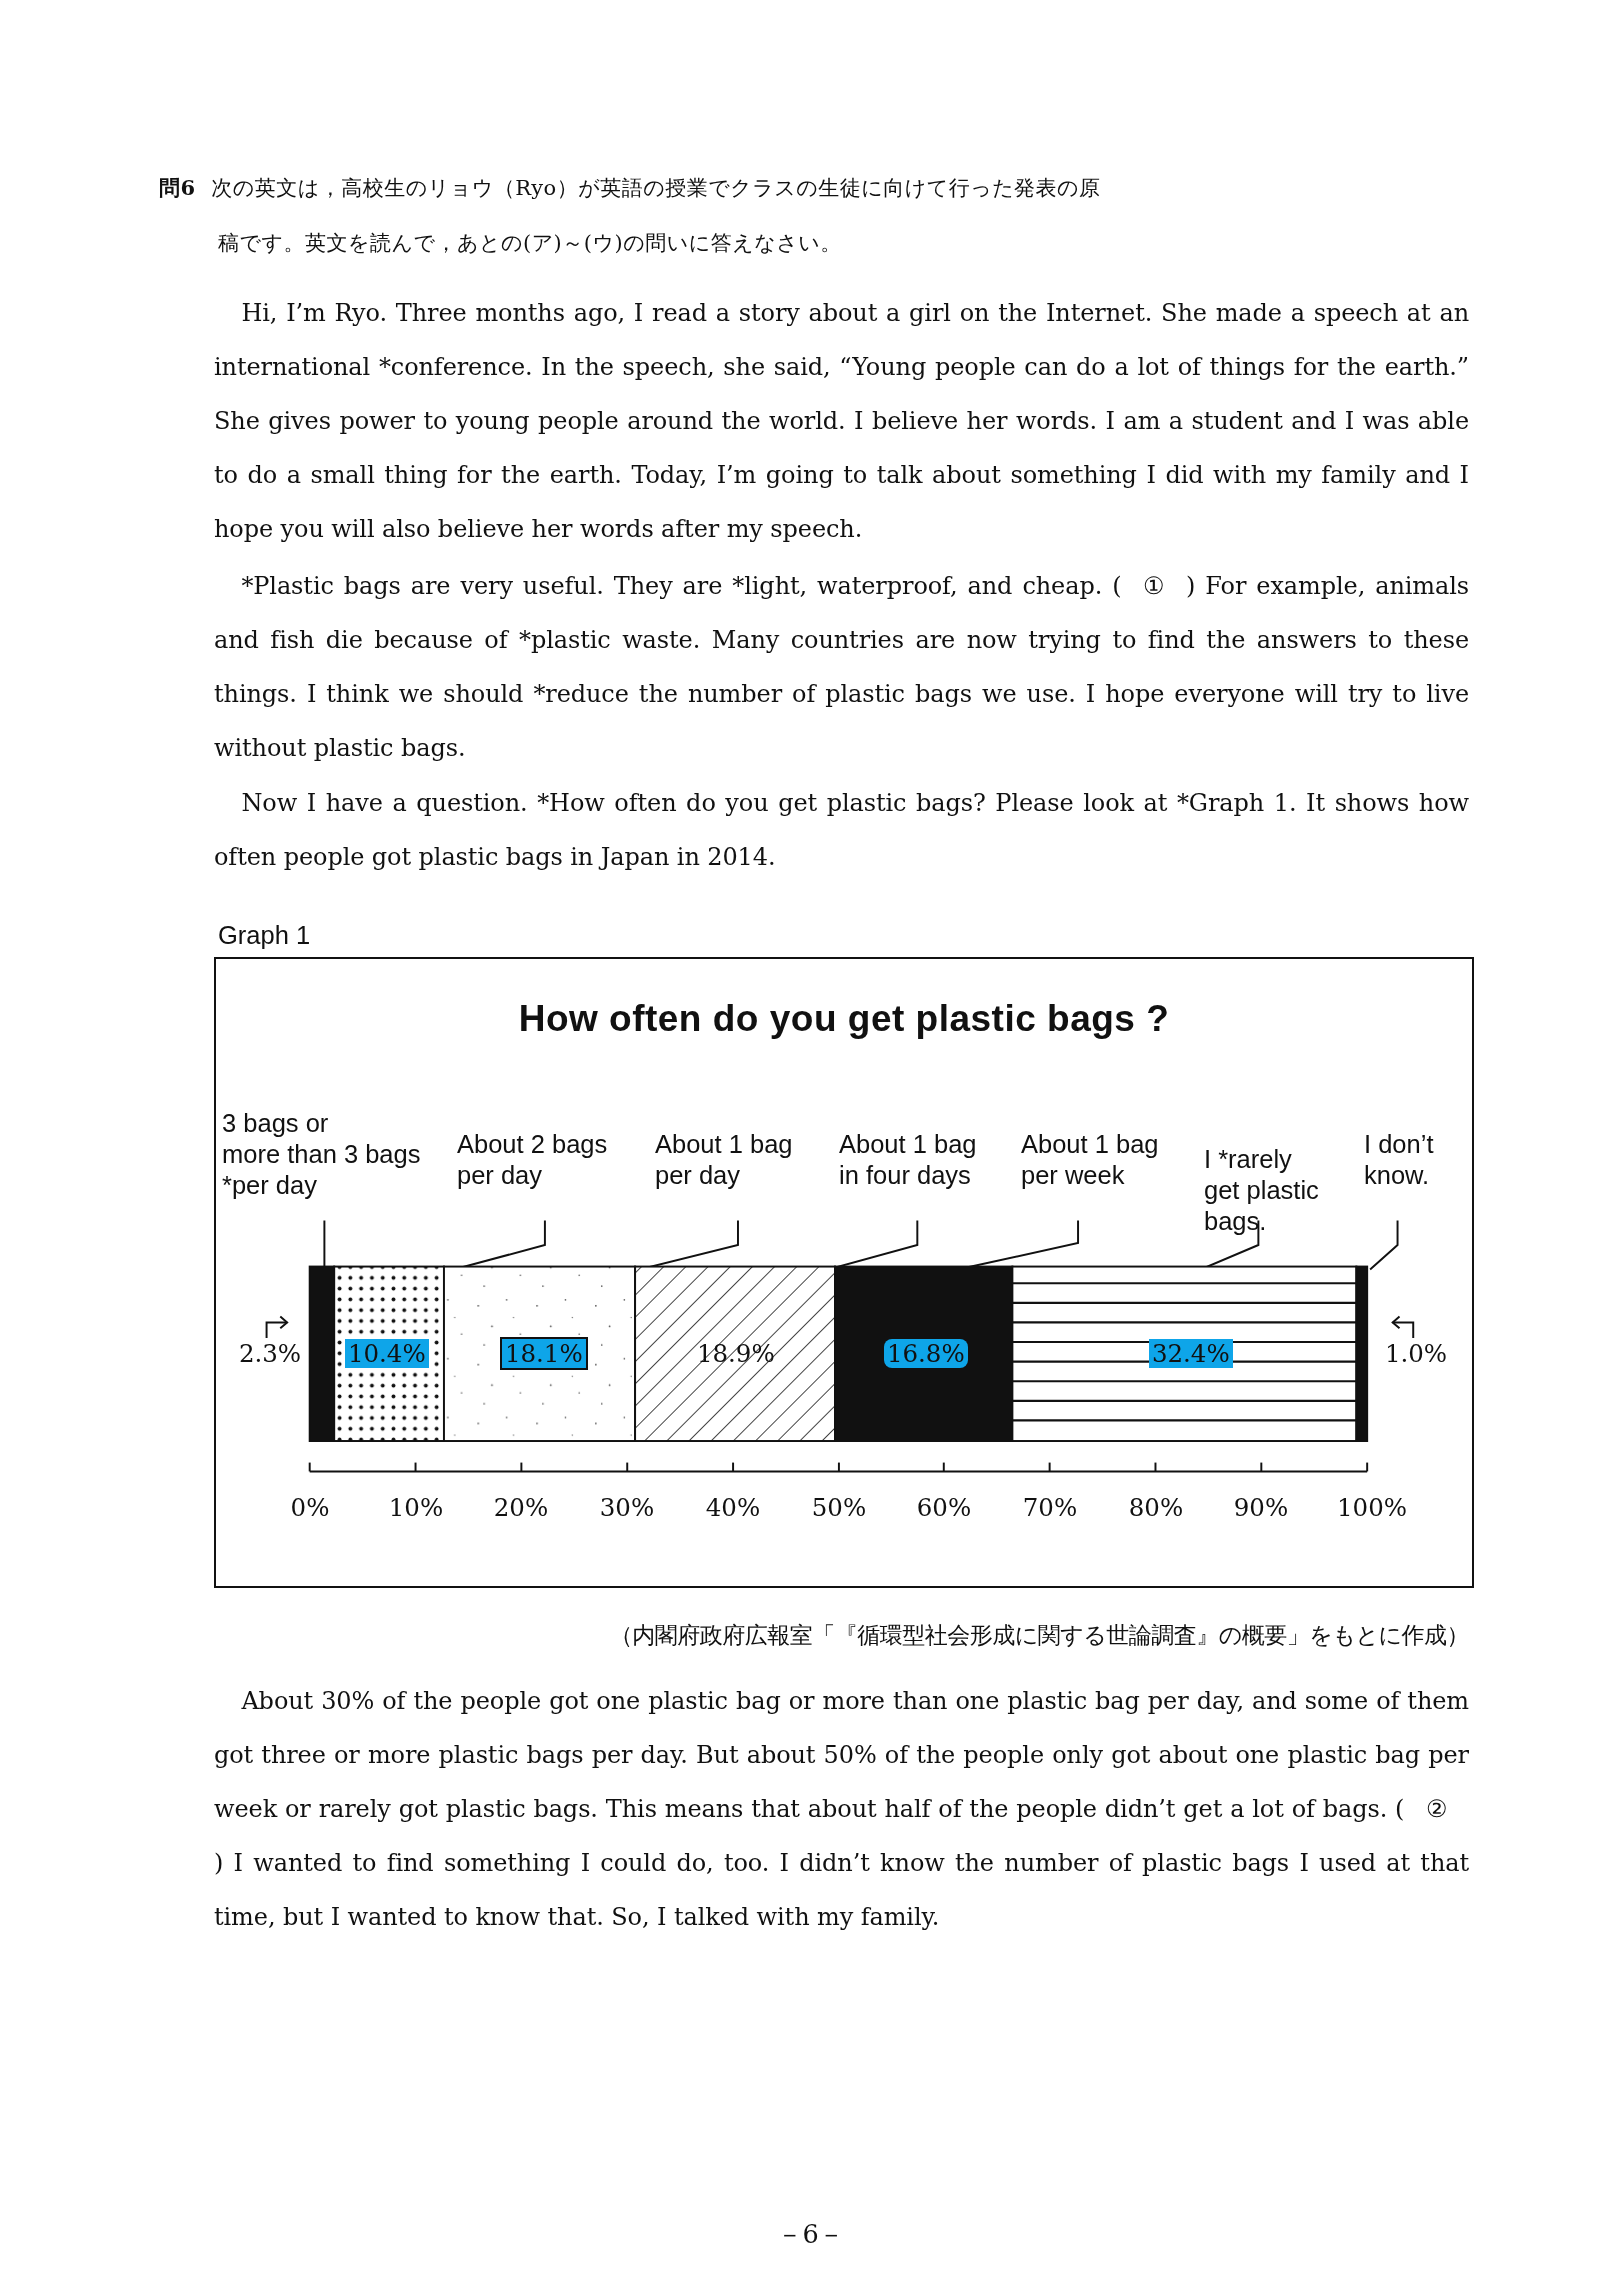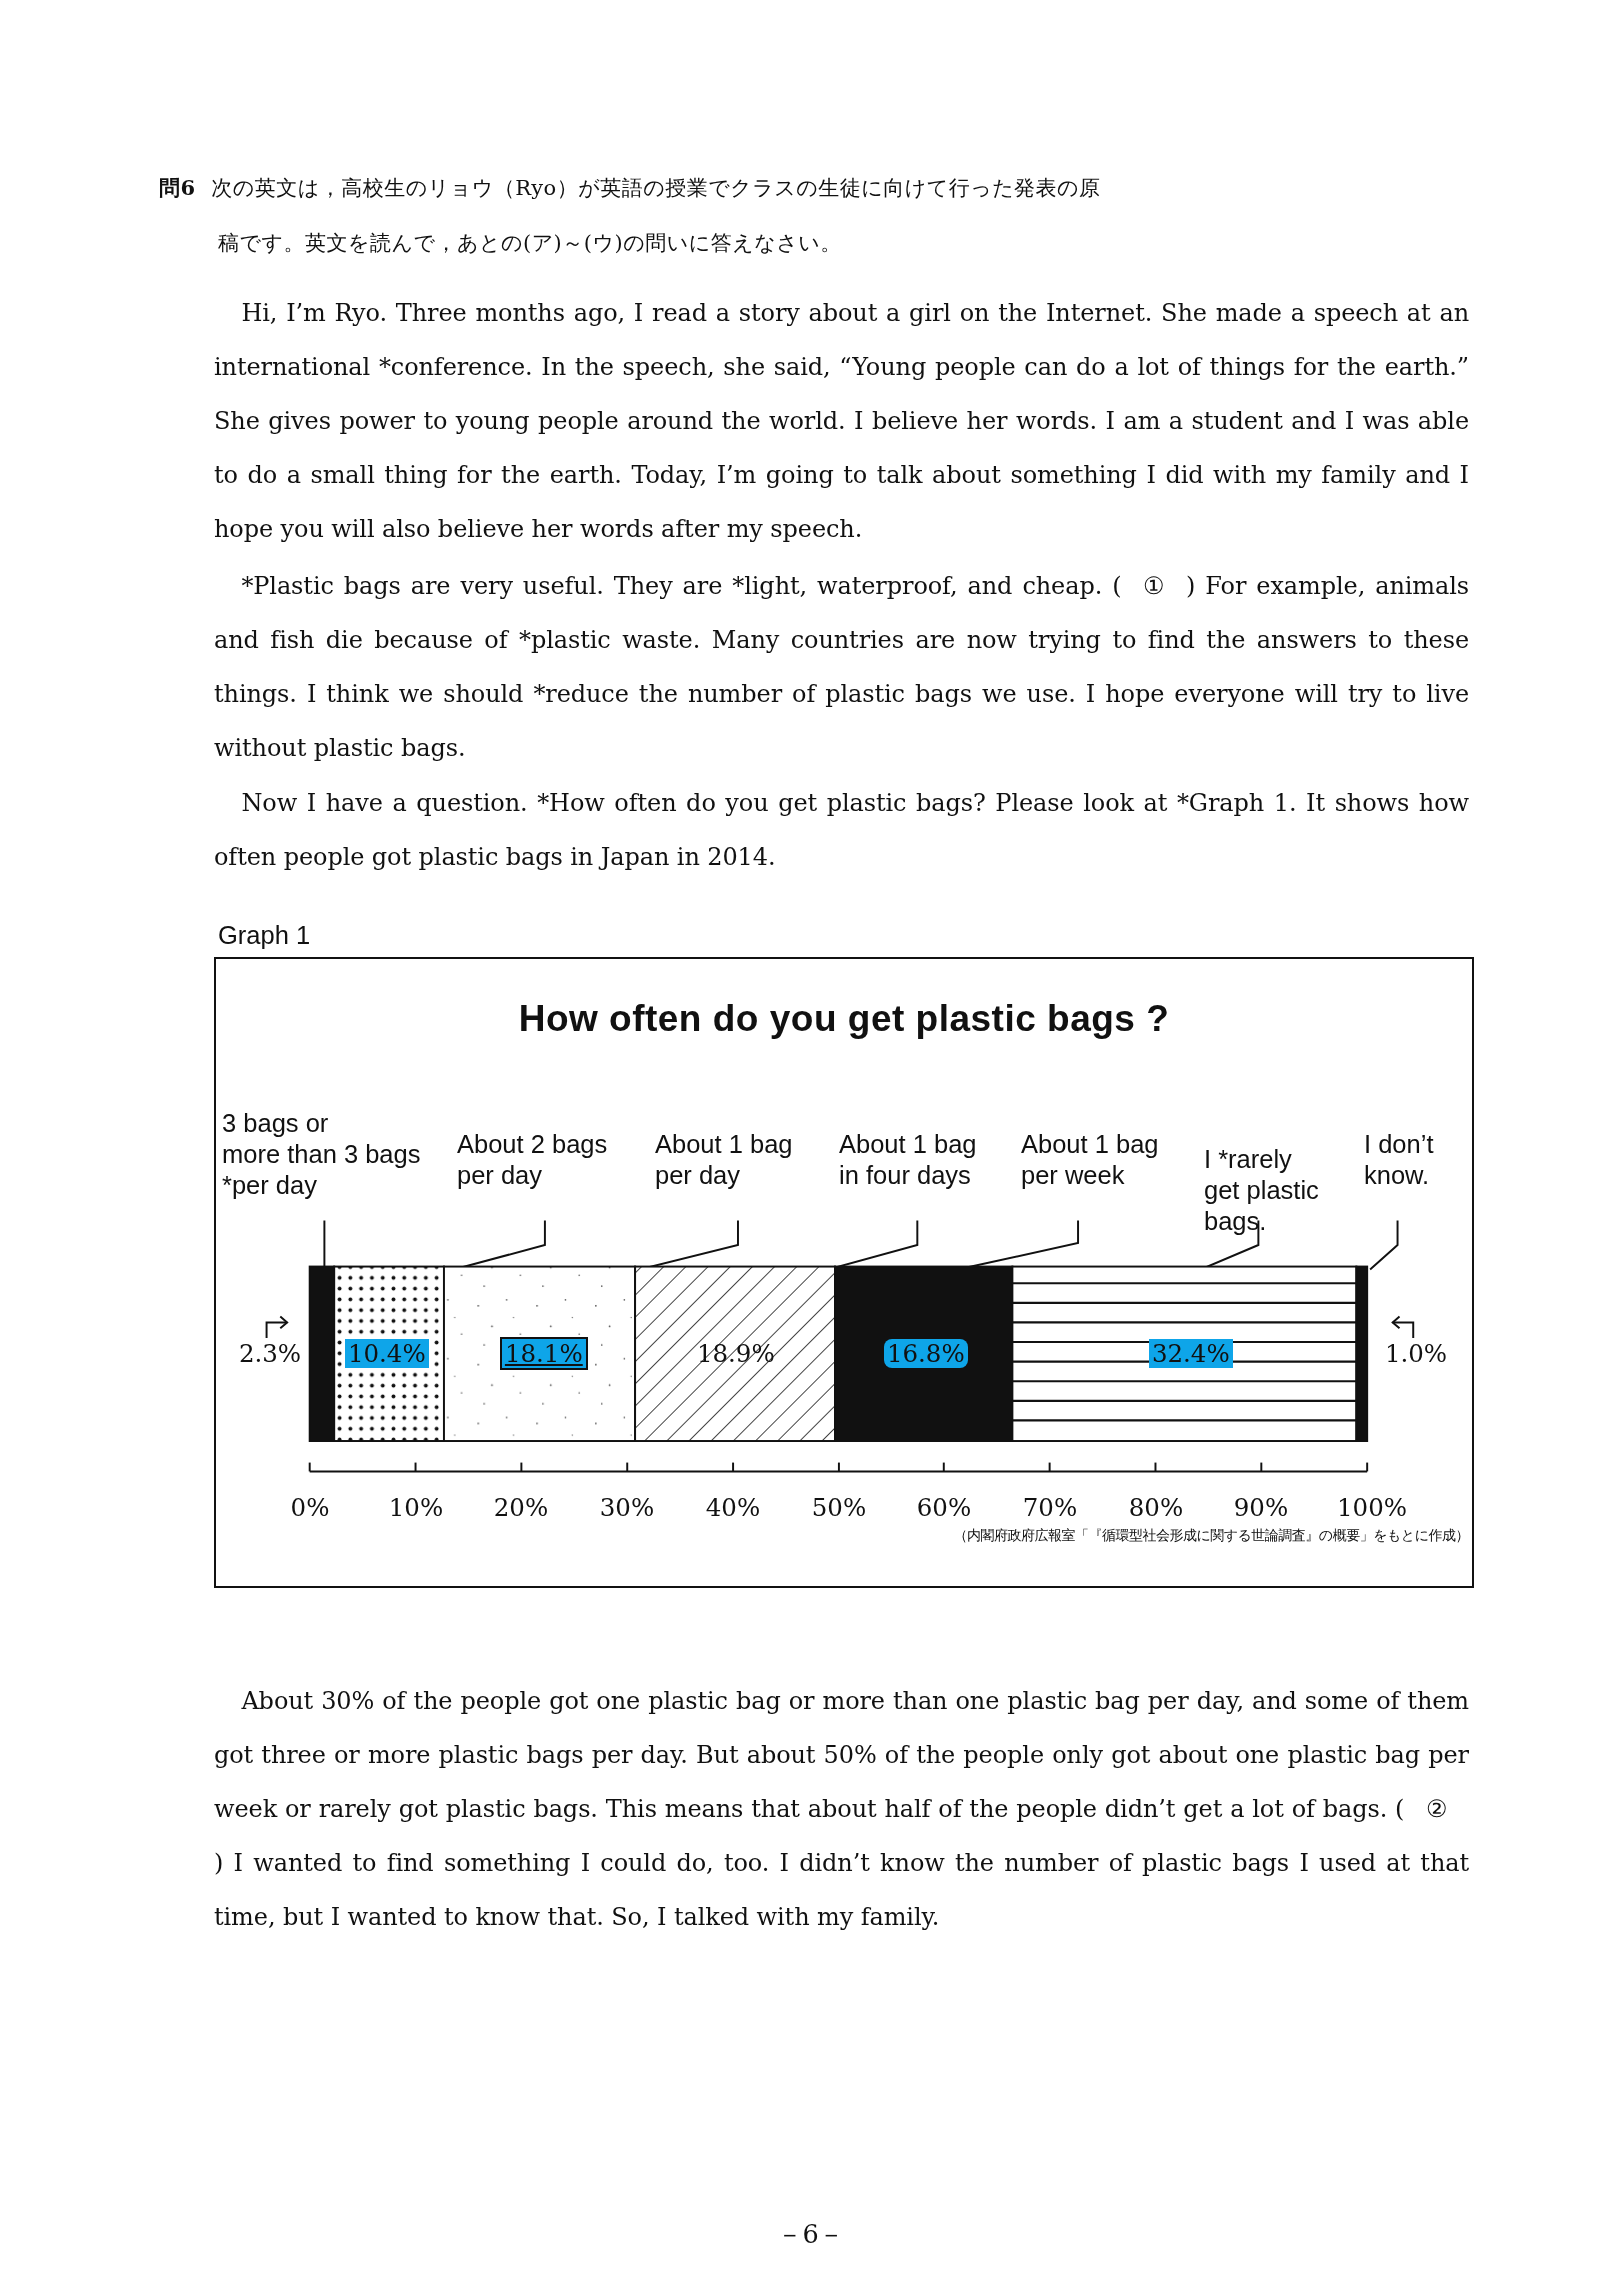--- a/index.html
+++ b/index.html
@@ -15,24 +15,24 @@
   .para .indent { display: inline-block; width: 27.4px; }
   .circ { display: inline-block; padding: 0 21.6px; }
 
   .graph-label { position: absolute; left: 218px; top: 921px; font-size: 25.5px; }
   .chart-frame { position: absolute; left: 214px; top: 957px; width: 1260px; height: 631px; border: 2px solid #111; box-sizing: border-box; }
   .chart-title { position: absolute; left: 0; width: 100%; top: 39px; text-align: center; font-weight: bold; font-size: 37px; letter-spacing: 0.5px; }
 
   .cat { position: absolute; font-size: 25.5px; line-height: 31px; }
   .leader { position: absolute; left: 0; top: 0; }
   .seg-label { position: absolute; font-size: 24.5px; font-family: "DejaVu Serif", serif; background: #0ea5e9; padding: 0 2.9px; line-height: 29px; }
-  .seg-label.box { border: 2px solid #111; text-decoration: underline; }
+  .seg-label.box { border: 2px solid #111; }
   .tick-label { position: absolute; top: 1493px; font-size: 24.5px; font-family: "DejaVu Serif", serif; transform: translateX(-50%); }
 
-  .source { position: absolute; right: 152px; top: 1527px; font-size: 14px; letter-spacing: -0.5px; }
+  .source { position: absolute; right: 152px; top: 1620px; font-size: 23px; letter-spacing: -0.5px; }
   .page-num { position: absolute; left: 0; width: 1621px; top: 2217px; text-align: center; font-size: 25.5px; }
 </style>
 </head>
 <body>
 
 <div class="q-heading serif">
   <span class="qnum">問6</span><span>次の英文は，高校生のリョウ（Ryo）が英語の授業でクラスの生徒に向けて行った発表の原</span>
   <span class="line2">稿です。英文を読んで，あとの(ア)～(ウ)の問いに答えなさい。</span>
 </div>
 

